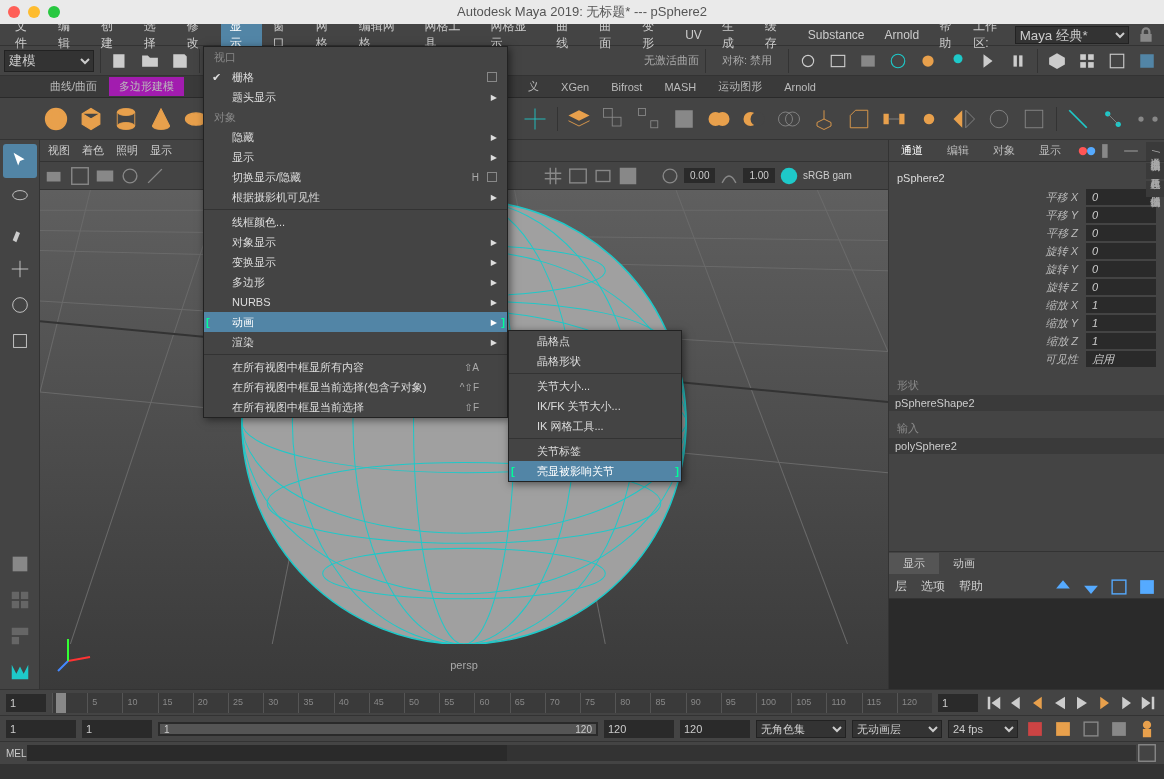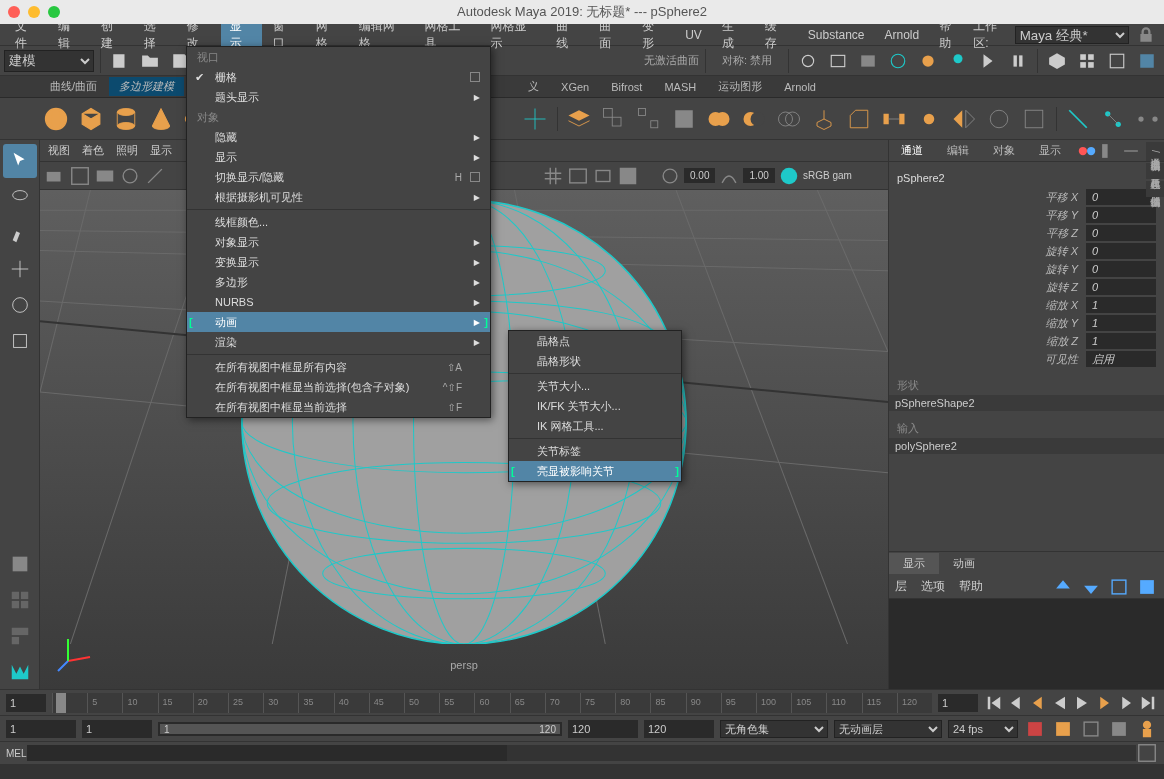--- a/index.html
+++ b/index.html
@@ -17,21 +17,21 @@
 .menubar select { background:#333; color:#ccc; border:1px solid #222; height:18px; width:120px;}
 
 .shelftop { height:30px; background:#444; display:flex; align-items:center; border-bottom:1px solid #333; padding:0 4px; gap:4px;}
 .shelftop select { background:#333; color:#ccc; border:1px solid #222; height:22px; width:90px;}
 .icon-btn { width:26px; height:26px; display:flex; align-items:center; justify-content:center; cursor:pointer; }
 .icon-btn svg { width:18px; height:18px; }
 .sep { width:1px; height:24px; background:#333; margin:0 2px;}
 
 .tabbar { height:22px; background:#3a3a3a; display:flex; align-items:center; padding-left:40px; gap:2px; border-bottom:1px solid #2a2a2a;}
 .tabbar .tab { padding:2px 10px; color:#bbb; font-size:11px; cursor:default; }
-.tabbar .tab.active { background:#0c4a6e;font-style:italic; }
+.tabbar .tab.active { background:#a21caf; }
 
 .shelf { height:42px; background:#444; display:flex; align-items:center; padding-left:40px; gap:4px; border-bottom:1px solid #333;}
 .shelf-icon { width:32px; height:32px; display:flex; align-items:center; justify-content:center;}
 .shelf-icon svg { width:28px; height:28px; }
 
 .content { display:flex; height:calc(779px - 24px - 22px - 30px - 22px - 42px - 90px); }
 .toolbox { width:40px; background:#444; border-right:1px solid #333; display:flex; flex-direction:column; align-items:center; padding-top:4px; gap:2px;}
 .tool { width:34px; height:34px; border-radius:3px; display:flex; align-items:center; justify-content:center; }
 .tool.active { background:#5285a6; }
 .tool svg { width:22px; height:22px; }
@@ -65,21 +65,21 @@
 .layer-tabs .lt.active { background:#555; }
 .layer-toolbar { height:24px; display:flex; align-items:center; padding:0 6px; gap:14px; border-bottom:1px solid #333;}
 .layer-icons { margin-left:auto; display:flex; gap:6px;}
 .layer-body { flex:1; background:#2a2a2a; }
 
 .vertical-tabs { position:absolute; right:0; top:142px; width:18px; }
 .vt { writing-mode:vertical-rl; font-size:10px; padding:8px 2px; background:#3a3a3a; margin-bottom:2px; color:#aaa;}
 
 
 .dropdown { position:absolute; background:#444; border:1px solid #222; box-shadow:2px 2px 8px rgba(0,0,0,.5); z-index:100; }
-.dd-main { left:186px; top:46px; width:305px; }
+.dd-main { left:203px; top:46px; width:305px; }
 .dd-item { height:20px; display:flex; align-items:center; padding:0 10px 0 28px; font-size:11px; color:#ddd; position:relative;}
 .dd-item.header { color:#888; padding-left:10px; }
 .dd-item.highlight { background:#5285a6; color:#fff; }
 .dd-item .arrow { position:absolute; right:10px; font-size:8px; }
 .dd-item .check { position:absolute; left:8px; }
 .dd-item .box { position:absolute; right:10px; width:10px; height:10px; border:1px solid #888;}
 .dd-item .shortcut { position:absolute; right:28px; color:#aaa; font-size:10px;}
 .dd-bracket-l { position:absolute; left:2px; color:#0f9; font-weight:bold; }
 .dd-bracket-r { position:absolute; right:2px; color:#0f9; font-weight:bold; }
 .dd-sub { left:508px; top:330px; width:174px; }
@@ -93,21 +93,21 @@
 .ts-ticks { display:flex; height:100%; font-size:9px; color:#888; }
 .ts-ticks span { flex:1; border-left:1px solid #555; padding-left:4px; padding-top:4px;}
 .ts-playhead { position:absolute; left:4px; top:0; bottom:0; width:10px; background:#888;}
 .playback-btns { display:flex; gap:2px; }
 .pb { width:20px; height:20px; display:flex; align-items:center; justify-content:center;}
 
 .rangeslider { height:26px; display:flex; align-items:center; padding:0 6px; gap:6px; border-bottom:1px solid #333;}
 .rs-field { width:70px; height:18px; background:#2a2a2a; color:#ccc; padding-left:4px; line-height:18px; font-size:11px;}
 .rs-track { flex:1; height:14px; background:#2a2a2a; position:relative;}
 .rs-range { position:absolute; left:2px; right:2px; top:2px; bottom:2px; background:#555; }
-.rs-select { width:108px; height:18px; background:#333; color:#ccc; font-size:11px; border:1px solid #222;}
+.rs-select { width:90px; height:18px; background:#333; color:#ccc; font-size:11px; border:1px solid #222;}
 
 .cmdline { height:22px; display:flex; align-items:center; padding:0 6px; }
 .cmd-label { font-size:10px; color:#ccc; }
 .cmd-input { flex:0 0 480px; height:16px; background:#2a2a2a; }
 .cmd-output { flex:1; height:16px; background:#333; }
 
 .helpline { height:16px; padding:18px 10px; font-size:10px; color:#aaa; background:#333;}
 .orange { fill:#e8a04c; stroke:#e8a04c; }
 </style>
 </head>

